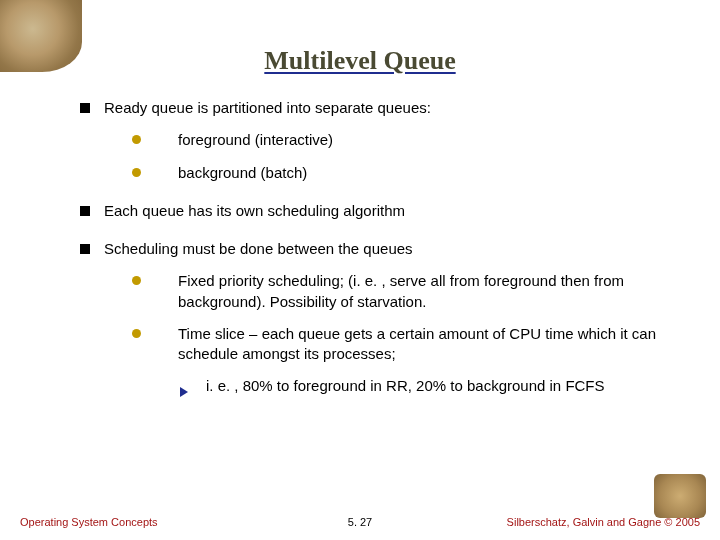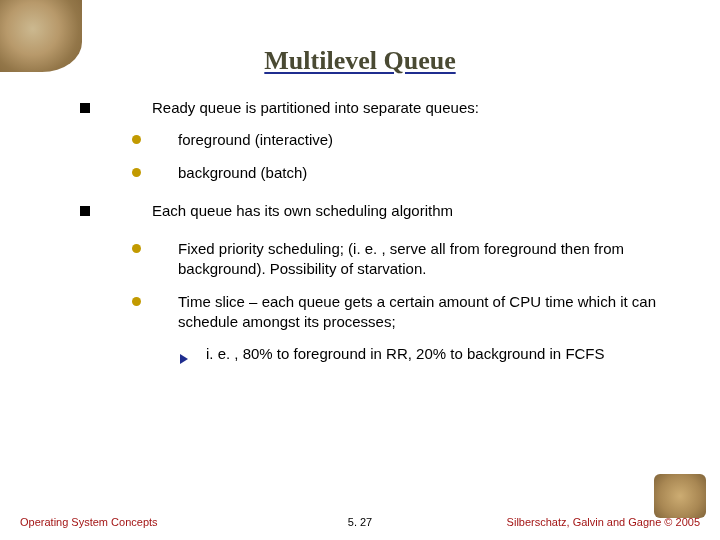--- a/index.html
+++ b/index.html
@@ -41,21 +41,20 @@
     font-size: 15px;
     color: #000;
     line-height: 1.35;
   }
   .lvl1 {
     margin-top: 18px;
   }
   .lvl1-row {
     display: flex;
     align-items: flex-start;
-    gap: 48px;
   }
   .sq {
     width: 10px;
     height: 10px;
     background: #000;
     flex: 0 0 10px;
     margin-top: 5px;
     margin-right: 14px;
   }
   .lvl1-text {
@@ -181,20 +180,24 @@
     </div>
 
     <div class="lvl1">
       <div class="lvl1-row">
         <div class="sq"></div>
         <div class="lvl1-text">Each queue has its own scheduling algorithm</div>
       </div>
     </div>
 
     <div class="lvl1">
+      <div class="lvl1-row">
+        <div class="sq"></div>
+        <div class="lvl1-text">Scheduling must be done between the queues</div>
+      </div>
       <div class="lvl2">
         <div class="lvl2-row">
           <div class="disc"></div>
           <div class="lvl2-text">Fixed priority scheduling; (i. e. , serve all from foreground then from background).  Possibility of starvation.</div>
         </div>
         <div class="lvl2-row">
           <div class="disc"></div>
           <div class="lvl2-text">Time slice – each queue gets a certain amount of CPU time which it can schedule amongst its processes;</div>
         </div>
       </div>

